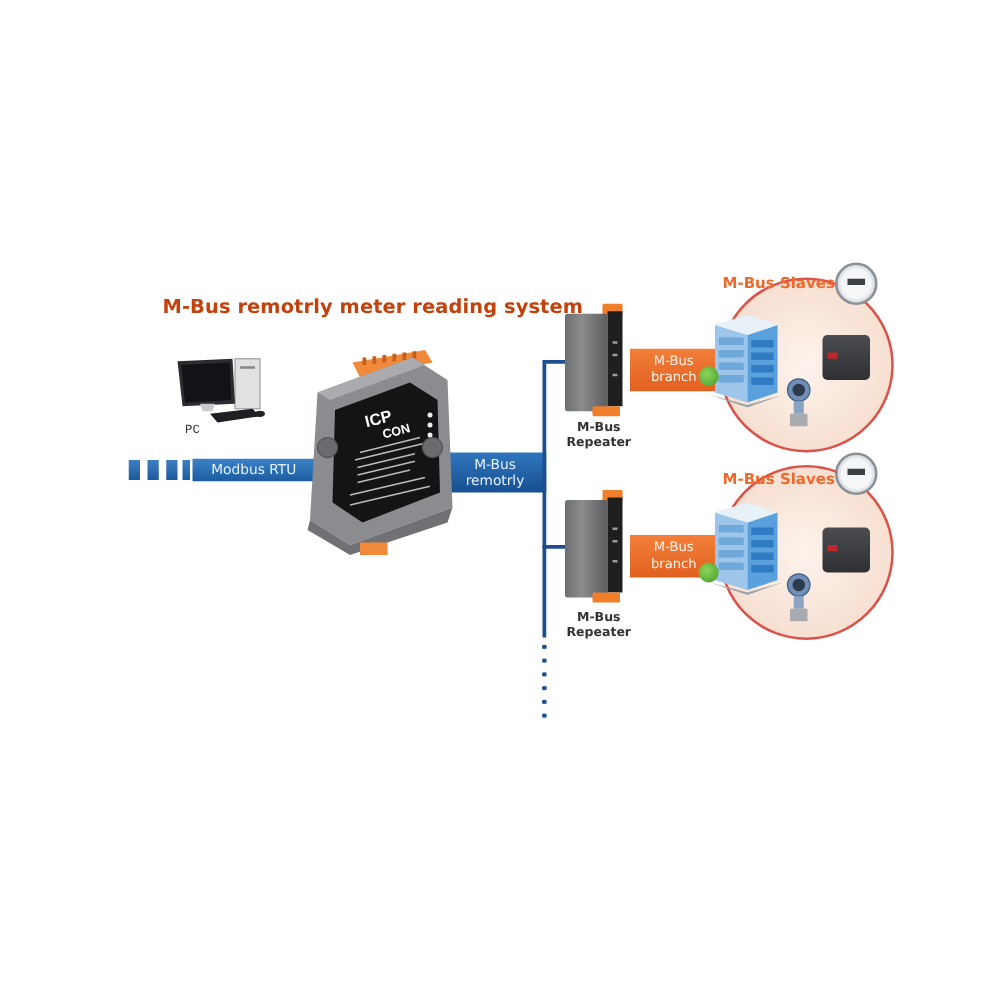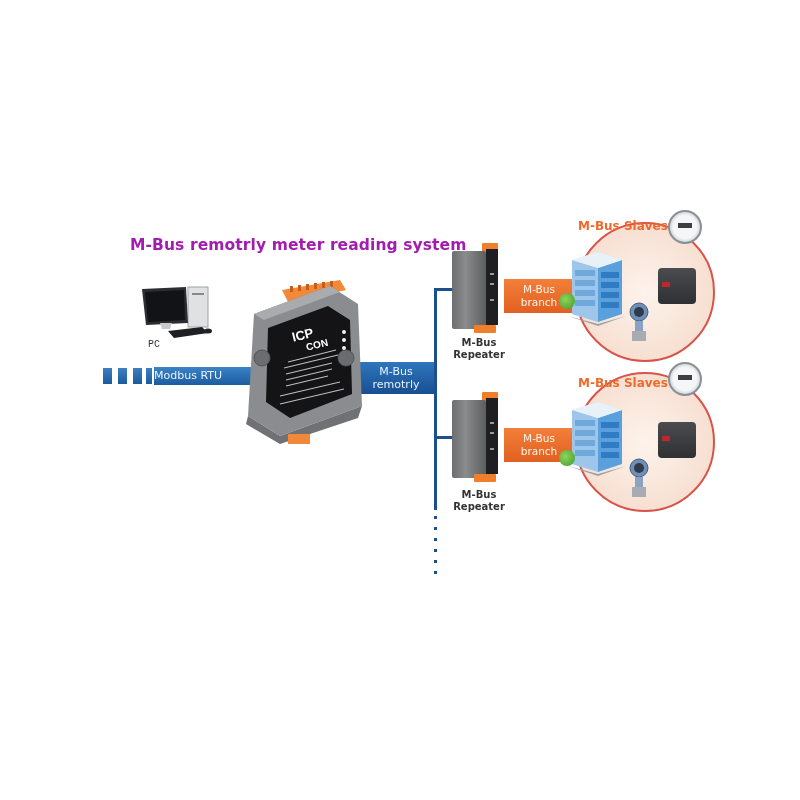--- a/index.html
+++ b/index.html
@@ -1,22 +1,22 @@
 <!DOCTYPE html>
 <html><head>
 <meta charset="utf-8">
 <style>
   html, body { margin:0; padding:0; background:#ffffff; }
   body { width:800px; height:800px; position:relative; overflow:hidden; font-family:"DejaVu Sans", sans-serif; }
   .abs { position:absolute; }
-  .title { left:130px; top:236px; font-size:15.5px; font-weight:bold; color:#a21caf; letter-spacing:0.1px; white-space:nowrap; }
+  .title { left:130px; top:236px; font-size:15.5px; font-weight:bold; color:#c2410c; letter-spacing:0.1px; white-space:nowrap; }
 
   
   .dash { top:368px; width:9px; height:16px; background:linear-gradient(#3d7fc1,#1c5a9e); }
-  .modbus-bar { left:154px; top:367px; width:120px; height:18px; background:linear-gradient(#3b82c6,#1b5c9f); color:#e8f2ff; font-size:11px; line-height:18px; padding-left:0; box-sizing:border-box; }
+  .modbus-bar { left:154px; top:367px; width:120px; height:18px; background:linear-gradient(#3b82c6,#1b5c9f); color:#e8f2ff; font-size:11px; line-height:18px; padding-left:15px; box-sizing:border-box; }
 
   
   .backbone-bar { left:355px; top:362px; width:82px; height:32px; background:linear-gradient(#2f76bd,#174f91); color:#e8f2ff; font-size:11px; text-align:center; line-height:13px; padding-top:3px; box-sizing:border-box; }
   .vline { background:#1d4f8f; width:3px; }
   .branch-h { background:#1d4f8f; height:3px; }
 
   
   .repeater { width:46px; height:90px; }
   .rep-body { position:absolute; left:0; top:8px; width:34px; height:78px; background:linear-gradient(90deg,#6d6e70,#8b8c8e 40%,#5c5d5f); border-radius:2px; }
   .rep-front { position:absolute; left:34px; top:6px; width:12px; height:76px; background:#1f1f21; }

